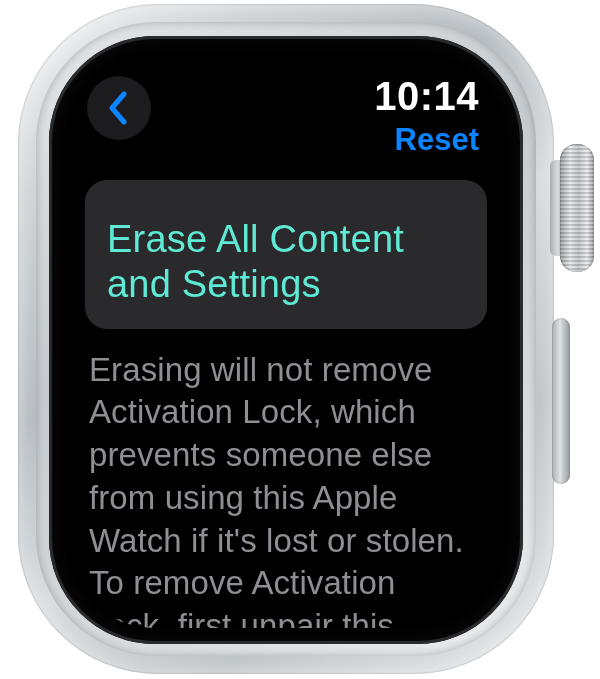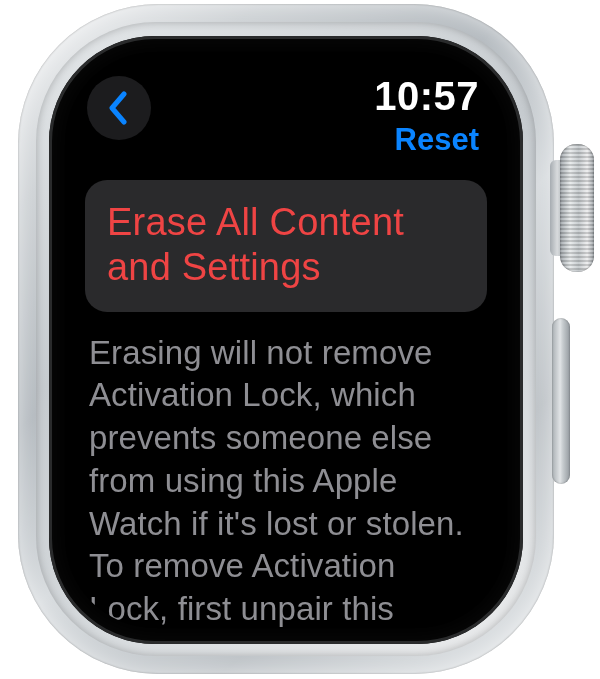--- a/index.html
+++ b/index.html
@@ -143,22 +143,23 @@
   .erase-btn{
     background:#2a2a2c;
     border-radius:22px;
     padding:20px 22px 22px 22px;
   }
   .erase-btn-label{
     font-size:38px;
     line-height:1.18;
     font-weight:500;
     letter-spacing:.2px;
-    color:#ef4444;
+    color:#5eead4;
     white-space:pre-line;
+    margin-top:17px;
   }
   .desc{
     margin-top:20px;
     padding:0 4px;
     font-size:33px;
     line-height:1.295;
     font-weight:400;
     letter-spacing:.1px;
     color:#8e8e93;
   }
@@ -175,21 +176,21 @@
   <div class="bezel"></div>
 
   <div class="screen">
 
     <div class="hdr">
       <div class="back-btn">
         <svg width="30" height="34" viewBox="0 0 30 34">
           <polyline points="20,3 8,17 20,31" fill="none" stroke="#0a84ff" stroke-width="5" stroke-linecap="round" stroke-linejoin="round"></polyline>
         </svg>
       </div>
-      <div class="clock">10:57</div>
+      <div class="clock">10:14</div>
       <div class="title">Reset</div>
     </div>
 
     <div class="content">
       <div class="erase-btn">
         <div class="erase-btn-label">Erase All Content
 and Settings</div>
       </div>
       <div class="desc">Erasing will not remove Ac­tivation Lock, which pre­vents someone else from using this Apple Watch if it's lost or stolen. To re­move Activation Lock, first unpair this Apple Watch be­fore erasing it.</div>
     </div>

